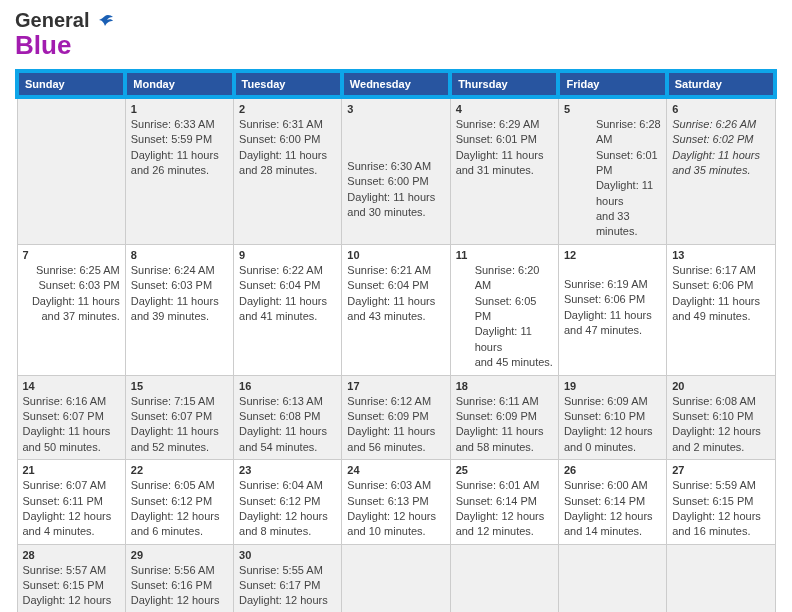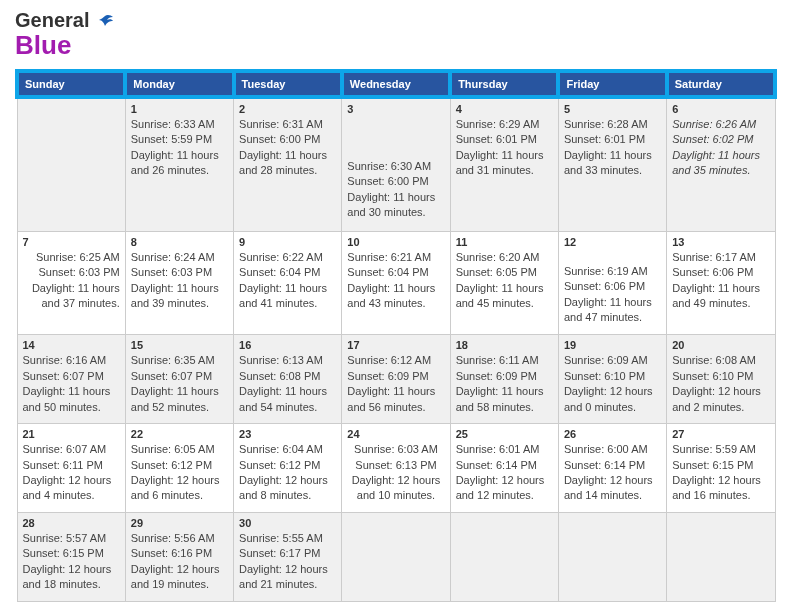--- a/index.html
+++ b/index.html
@@ -142,21 +142,21 @@
           </td>
           <td>
             <div class="day-num">4</div>
             <div class="day-info" style="white-space: pre-line;">Sunrise: 6:29 AM
 Sunset: 6:01 PM
 Daylight: 11 hours
 and 31 minutes.</div>
           </td>
           <td>
             <div class="day-num">5</div>
-            <div class="day-info" style="white-space: pre-line;">Sunrise: 6:28 AM
+            <div class="day-info" style="white-space: pre-line; margin-left: 32px;">Sunrise: 6:28 AM
 Sunset: 6:01 PM
 Daylight: 11 hours
 and 33 minutes.</div>
           </td>
           <td>
             <div class="day-num">6</div>
             <div class="day-info" style="white-space: pre-line; font-style: italic;">Sunrise: 6:26 AM
 Sunset: 6:02 PM
 Daylight: 11 hours
 and 35 minutes.</div>
@@ -186,21 +186,21 @@
           </td>
           <td>
             <div class="day-num">10</div>
             <div class="day-info" style="white-space: pre-line;">Sunrise: 6:21 AM
 Sunset: 6:04 PM
 Daylight: 11 hours
 and 43 minutes.</div>
           </td>
           <td>
             <div class="day-num">11</div>
-            <div class="day-info" style="white-space: pre-line;">Sunrise: 6:20 AM
+            <div class="day-info" style="white-space: pre-line; margin-left: 19px;">Sunrise: 6:20 AM
 Sunset: 6:05 PM
 Daylight: 11 hours
 and 45 minutes.</div>
           </td>
           <td>
             <div class="day-num">12</div>
             <div class="day-info" style="white-space: pre-line; margin-top: 16px;">Sunrise: 6:19 AM
 Sunset: 6:06 PM
 Daylight: 11 hours
 and 47 minutes.</div>
@@ -216,21 +216,21 @@
         <tr class="row-shaded">
           <td>
             <div class="day-num">14</div>
             <div class="day-info" style="white-space: pre-line;">Sunrise: 6:16 AM
 Sunset: 6:07 PM
 Daylight: 11 hours
 and 50 minutes.</div>
           </td>
           <td>
             <div class="day-num">15</div>
-            <div class="day-info" style="white-space: pre-line;">Sunrise: 6:35 AM
+            <div class="day-info" style="white-space: pre-line;">Sunrise: 7:15 AM
 Sunset: 6:07 PM
 Daylight: 11 hours
 and 52 minutes.</div>
           </td>
           <td>
             <div class="day-num">16</div>
             <div class="day-info" style="white-space: pre-line;">Sunrise: 6:13 AM
 Sunset: 6:08 PM
 Daylight: 11 hours
 and 54 minutes.</div>
@@ -281,21 +281,21 @@
           </td>
           <td>
             <div class="day-num">23</div>
             <div class="day-info" style="white-space: pre-line;">Sunrise: 6:04 AM
 Sunset: 6:12 PM
 Daylight: 12 hours
 and 8 minutes.</div>
           </td>
           <td>
             <div class="day-num">24</div>
-            <div class="day-info" style="white-space: pre-line; text-align: center;">Sunrise: 6:03 AM
+            <div class="day-info" style="white-space: pre-line;">Sunrise: 6:03 AM
 Sunset: 6:13 PM
 Daylight: 12 hours
 and 10 minutes.</div>
           </td>
           <td>
             <div class="day-num">25</div>
             <div class="day-info" style="white-space: pre-line;">Sunrise: 6:01 AM
 Sunset: 6:14 PM
 Daylight: 12 hours
 and 12 minutes.</div>

